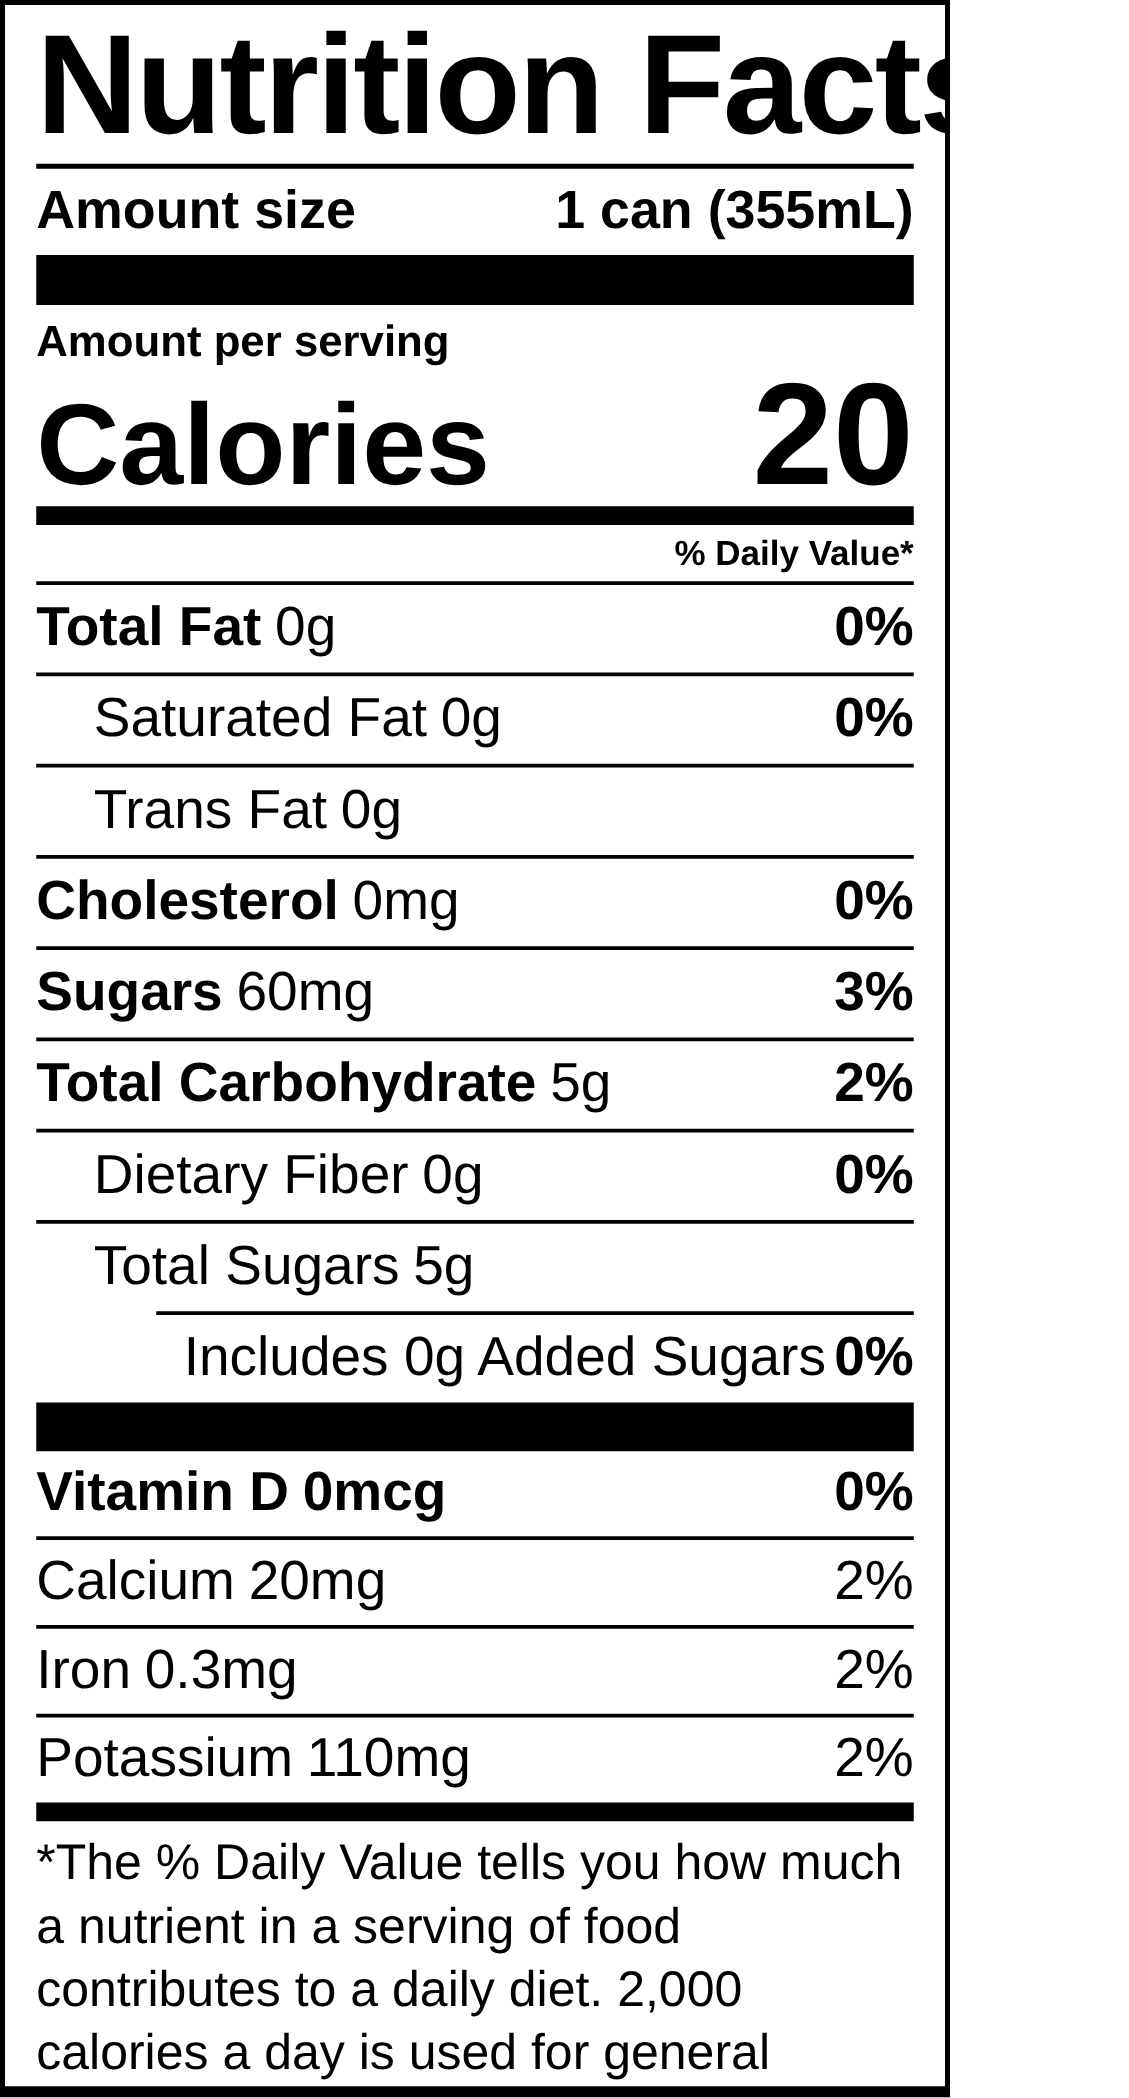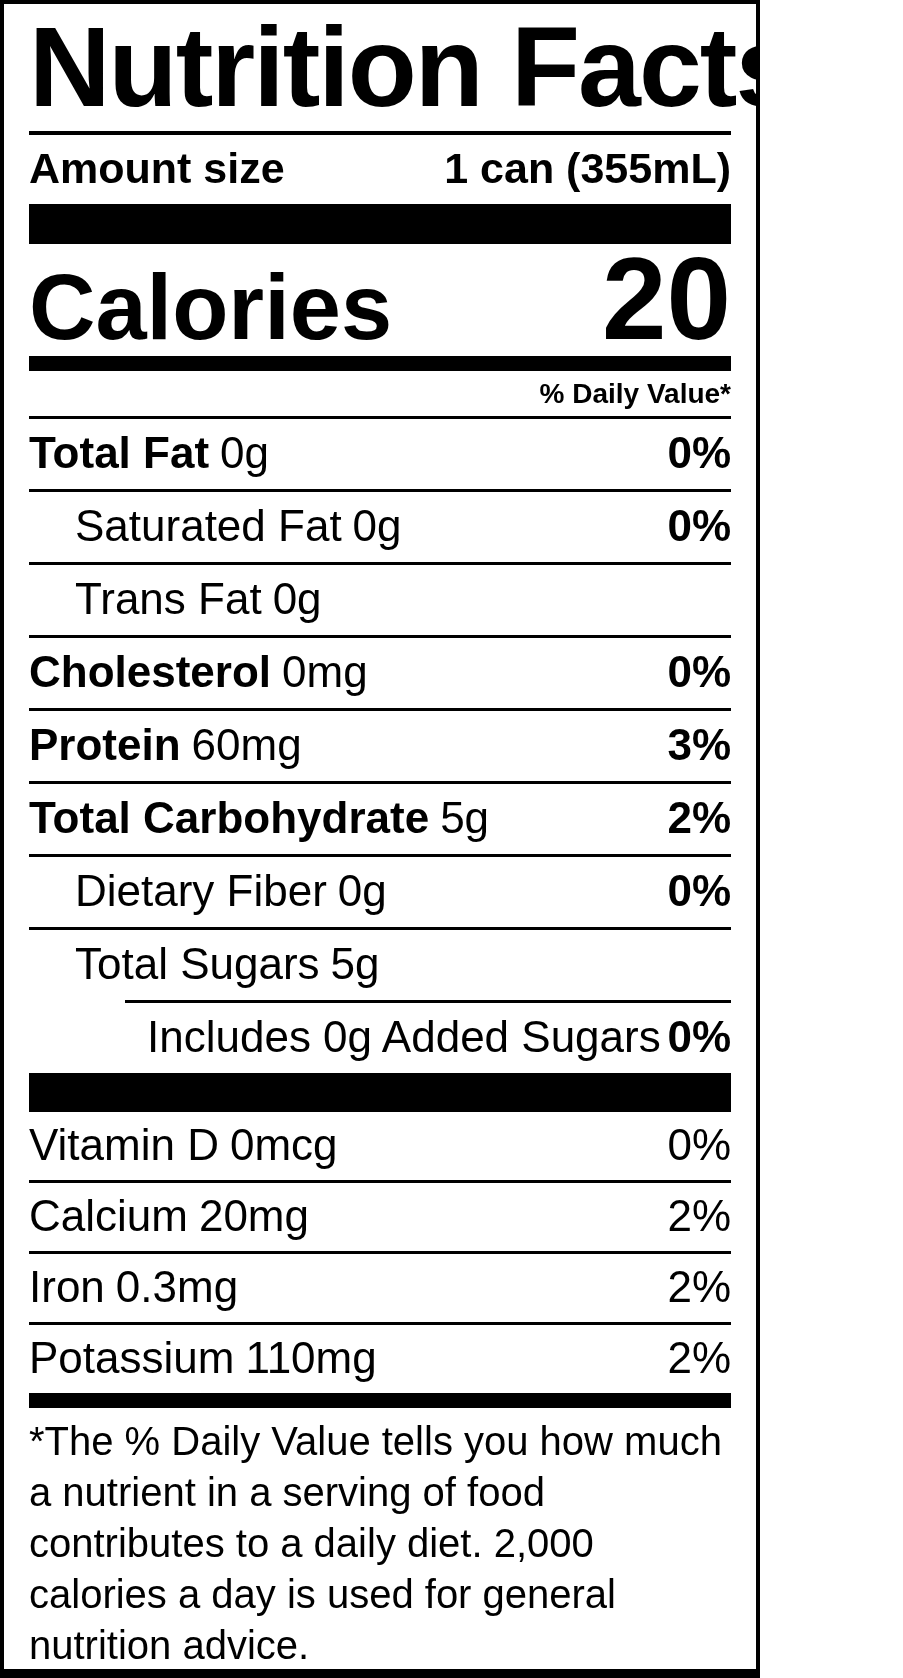--- a/index.html
+++ b/index.html
@@ -86,21 +86,21 @@
     padding: 12px 0 14px 0;
   }
   .row .nm { white-space: nowrap; }
   .bold { font-weight: bold; }
   .amt:not(:empty) { margin-left: 11px; }
   .indent-1 .nm { padding-left: 46px; }
   .row.indent-2 {
     margin-left: 96px;
   }
   .indent-2 .nm { padding-left: 22px; }
-  .row.no-rule { border-top: none; }
+  .row.no-rule { border-top: none; font-weight: bold; }
   .micro-row { padding: 11px 0 13px 0; }
   .footnote {
     margin: 0;
     padding-top: 8px;
     font-size: 40px;
     line-height: 1.27;
   }
 </style>
 </head>
 <body>
@@ -111,20 +111,21 @@
 
   <div class="rule-thin"></div>
 
   <div class="serving-row">
     <span>Amount size</span>
     <span>1 can (355mL)</span>
   </div>
 
   <div class="bar bar-a"></div>
 
+  <div class="aps">Amount per serving</div>
 
   <div class="calories-row">
     <span class="cal-label">Calories</span>
     <span class="cal-value">20</span>
   </div>
 
   <div class="bar bar-b"></div>
 
   <div class="dv-header">% Daily Value*</div>
 
@@ -142,21 +143,21 @@
     <span class="nm"><span>Trans Fat</span><span class="amt">0g</span></span>
     <span></span>
   </div>
 
   <div class="row">
     <span class="nm"><span class="bold">Cholesterol</span><span class="amt">0mg</span></span>
     <span class="bold">0%</span>
   </div>
 
   <div class="row">
-    <span class="nm"><span class="bold">Protein</span><span class="amt">60mg</span></span>
+    <span class="nm"><span class="bold">Sugars</span><span class="amt">60mg</span></span>
     <span class="bold">3%</span>
   </div>
 
   <div class="row">
     <span class="nm"><span class="bold">Total Carbohydrate</span><span class="amt">5g</span></span>
     <span class="bold">2%</span>
   </div>
 
   <div class="row indent-1">
     <span class="nm"><span>Dietary Fiber</span><span class="amt">0g</span></span>

